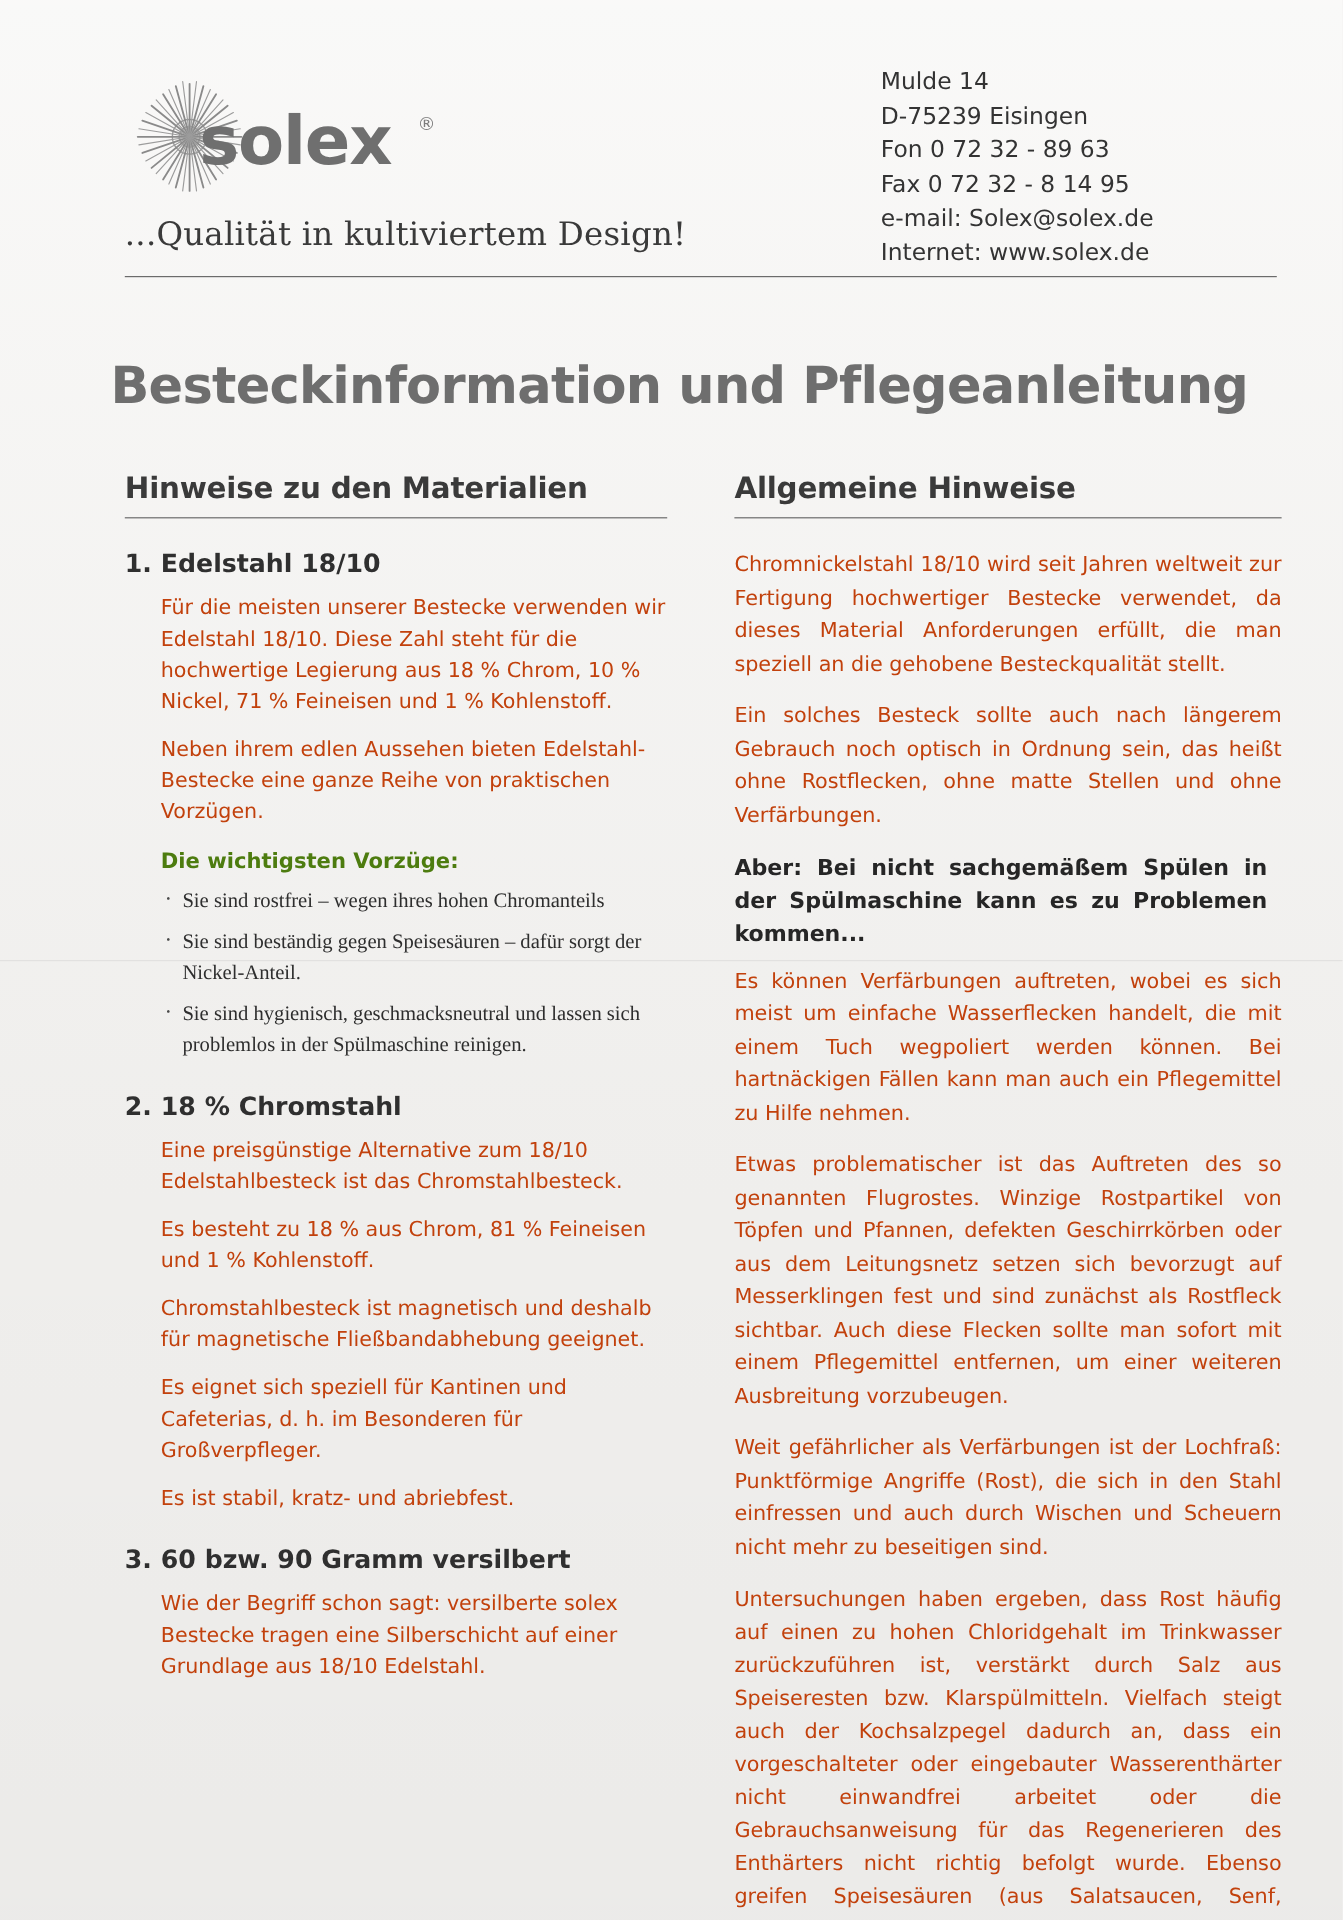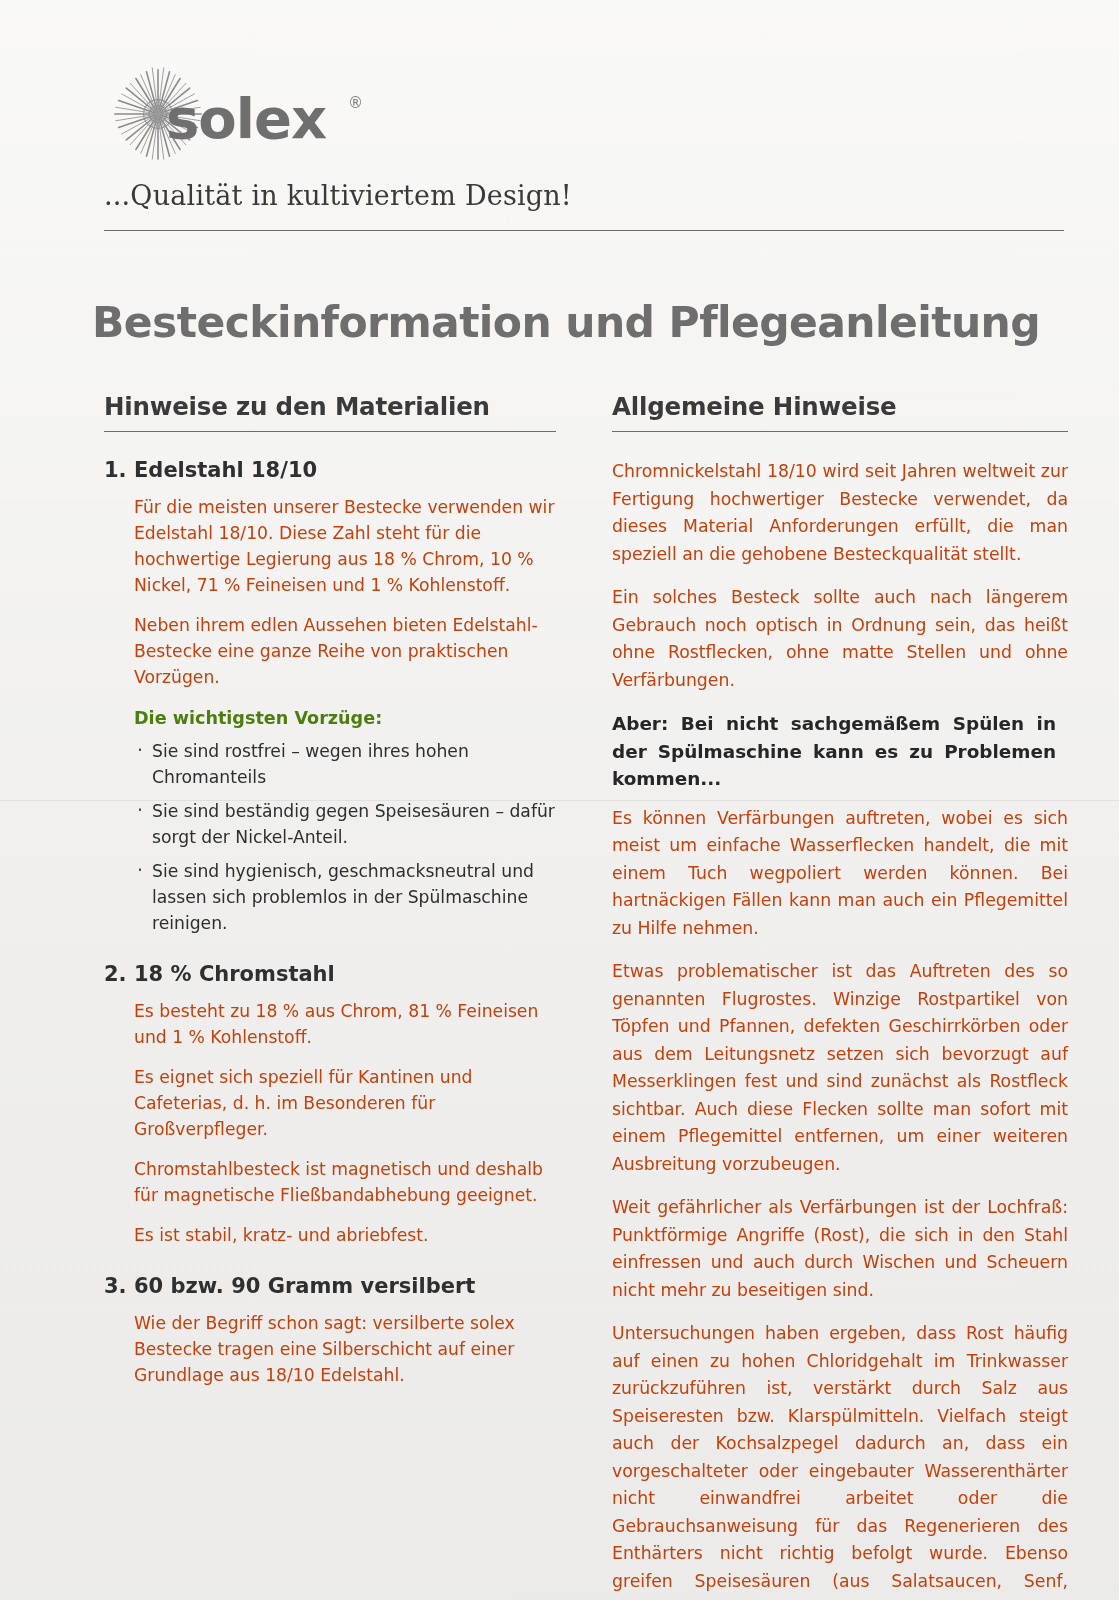--- a/index.html
+++ b/index.html
@@ -168,20 +168,21 @@
     margin: 0 0 6px 0;
     padding: 0;
   }
   ul.bullets li {
     position: relative;
     padding-left: 18px;
     font-size: 17.2px;
     line-height: 26px;
     margin-bottom: 8px;
     color: #2e2e2e;
+    font-family: Liberation Serif, serif;
   }
   ul.bullets li::before {
     content: "\00b7";
     position: absolute;
     left: 3px;
     top: -1px;
     font-size: 19px;
     color: #4a4a4a;
   }
 
@@ -269,20 +270,28 @@
           <line x1="50" y1="50" x2="32" y2="9"></line>
           <line x1="50" y1="50" x2="44" y2="2"></line>
         </g>
       </svg>
       <div class="logo-text">solex</div>
       <div class="logo-reg">®</div>
     </div>
 
     <div class="tagline">...Qualität in kultiviertem Design!</div>
 
+    <div class="contact">
+      <div>Mulde 14</div>
+      <div>D-75239 Eisingen</div>
+      <div>Fon 0 72 32 - 89 63</div>
+      <div>Fax 0 72 32 - 8 14 95</div>
+      <div>e-mail: Solex@solex.de</div>
+      <div>Internet: www.solex.de</div>
+    </div>
 
     <div class="rule"></div>
   </div>
 
   <div class="main-title">Besteckinformation und Pflegeanleitung</div>
 
   <div class="col col-left">
     <div class="col-head">Hinweise zu den Materialien</div>
 
     <div class="section">
@@ -301,23 +310,24 @@
         </ul>
       </div>
     </div>
 
     <div class="section">
       <div class="sec-title">
         <span class="sec-num">2.</span>
         <span>18 % Chromstahl</span>
       </div>
       <div class="sec-body">
+        <p class="para">Eine preisgünstige Alternative zum 18/10 Edelstahlbesteck ist das Chromstahlbesteck.</p>
         <p class="para">Es besteht zu 18 % aus Chrom, 81 % Feineisen und 1 % Kohlenstoff.</p>
+        <p class="para">Chromstahlbesteck ist magnetisch und deshalb für magnetische Fließbandabhebung geeignet.</p>
         <p class="para">Es eignet sich speziell für Kantinen und Cafeterias, d. h. im Besonderen für Großverpfleger.</p>
-        <p class="para">Chromstahlbesteck ist magnetisch und deshalb für magnetische Fließbandabhebung geeignet.</p>
         <p class="para">Es ist stabil, kratz- und abriebfest.</p>
       </div>
     </div>
 
     <div class="section">
       <div class="sec-title">
         <span class="sec-num">3.</span>
         <span>60 bzw. 90 Gramm versilbert</span>
       </div>
       <div class="sec-body">

